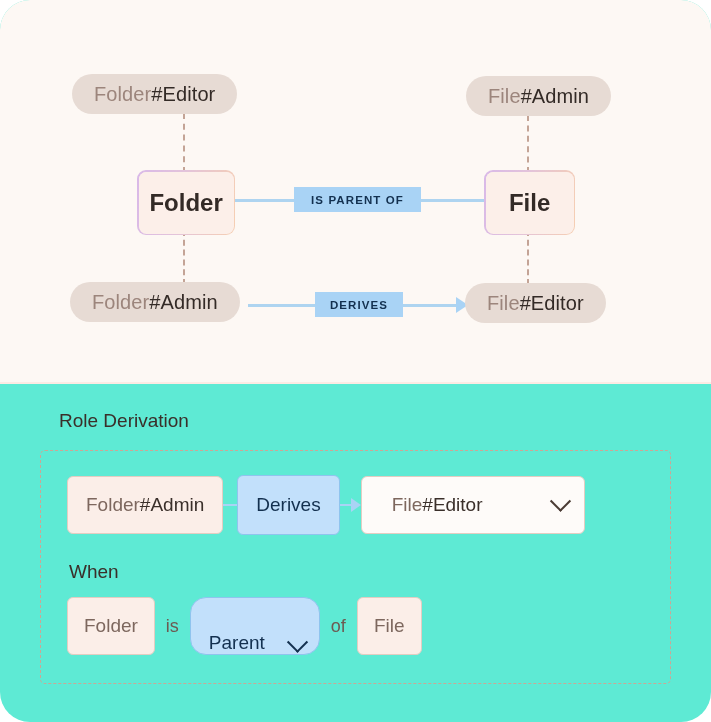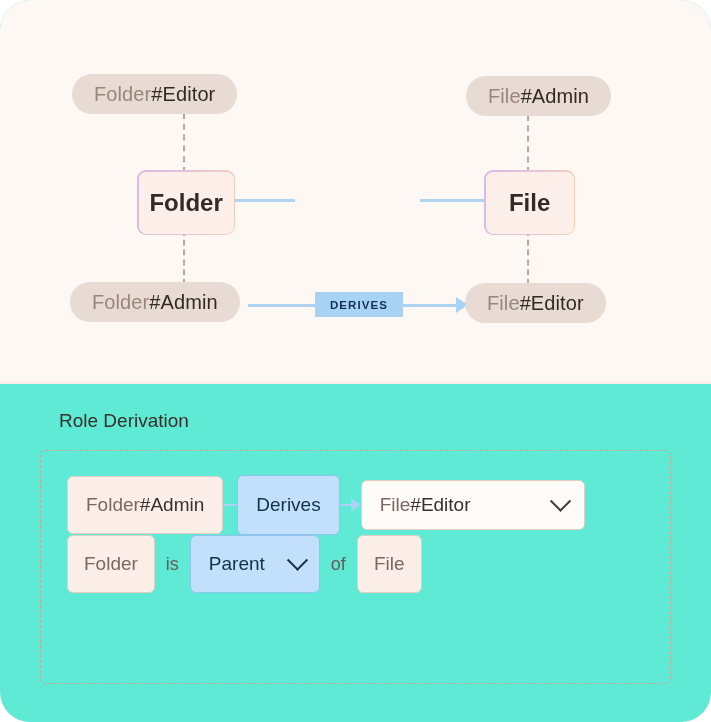--- a/index.html
+++ b/index.html
@@ -214,23 +214,23 @@
   }
 
   .target-select {
     display: flex;
     align-items: center;
     justify-content: space-between;
     box-sizing: border-box;
     background: #fefbf9;
     border: 1.4px solid #e3cdc2;
     border-radius: 6px;
-    height: 50px;
+    height: 58px;
     width: 224px;
-    padding: 0 16px 0 18px;
+    padding: 0 16px 0 30px;
     font-size: 19px;
     color: #7d675e;
     white-space: nowrap;
   }
   .target-select .rel { color: #3a2f2a; }
 
   .chev {
     display: inline-block;
     width: 13px;
     height: 13px;
@@ -269,25 +269,25 @@
     white-space: nowrap;
   }
   .when-word {
     font-size: 18px;
     color: #6d5a52;
     padding: 0 11px;
     white-space: nowrap;
   }
   .when-select {
     display: flex;
-    align-items: center;
+    align-items: flex-end;
     box-sizing: border-box;
     background: #c2e0fb;
     border: 1.4px solid #8fc4ee;
-    border-radius: 6px;
+    border-radius: 16px;
     height: 58px;
     width: 130px;
     padding: 0 14px 0 18px;
     color: #13304f;
     font-size: 19px;
     justify-content: space-between;
     white-space: nowrap;
   }
 </style>
 </head>
@@ -333,20 +333,21 @@
         <span>Folder</span>
       </div>
     </div>
 
     <div class="node node-file">
       <div class="node-inner">
         <span>File</span>
       </div>
     </div>
 
+    <div class="edge-label edge-is-parent">IS PARENT OF</div>
     <div class="edge-label edge-derives">DERIVES</div>
   </div>
 
   <div class="panel">
     <div class="panel-title">Role Derivation</div>
 
     <div class="dashed-box">
 
       <div class="rule-row">
         <div class="chip chip-source">
@@ -362,20 +363,21 @@
           <div class="shaft"></div>
           <div class="head"></div>
         </div>
 
         <div class="target-select">
           <span><span>File</span><span class="rel">#Editor</span></span>
           <span class="chev"></span>
         </div>
       </div>
 
+      <div class="when-label">When</div>
 
       <div class="when-row">
         <div class="when-chip">Folder</div>
         <span class="when-word">is</span>
         <div class="when-select">
           <span>Parent</span>
           <span class="chev chev-blue"></span>
         </div>
         <span class="when-word">of</span>
         <div class="when-chip">File</div>

